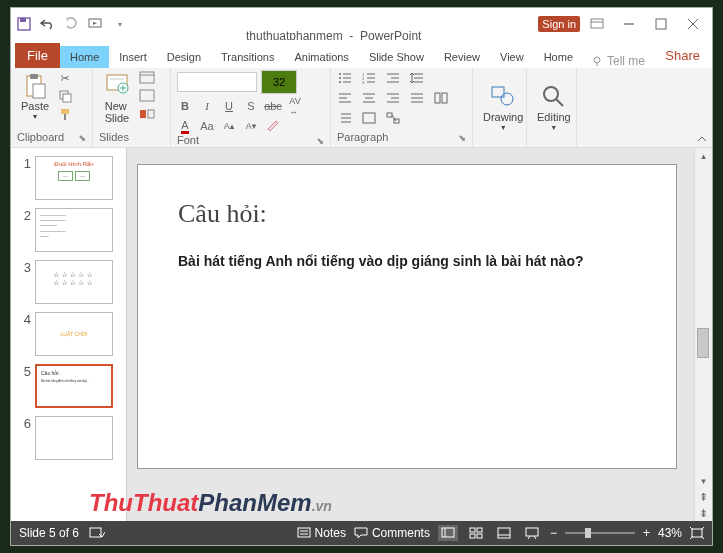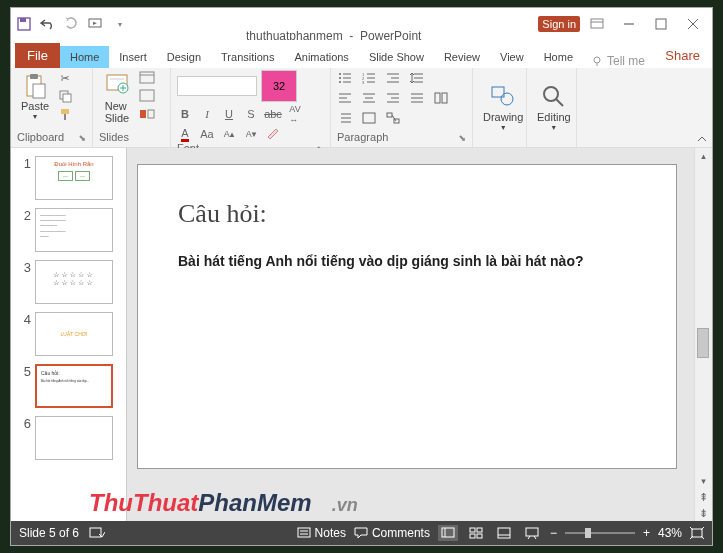--- a/index.html
+++ b/index.html
@@ -27,41 +27,41 @@
 .group-launcher { position: absolute; right: 0; bottom: 2px; font-size: 9px; color: #888; }
 .group-content { display: flex; gap: 4px; align-items: flex-start; flex: 1; }
 
 .bigbtn { display: flex; flex-direction: column; align-items: center; padding: 2px 4px; font-size: 11px; color: #444; }
 .bigbtn-icon { width: 28px; height: 28px; }
 .btnrow { display: flex; flex-direction: column; gap: 2px; }
 .smallicon { width: 16px; height: 16px; display: flex; align-items: center; justify-content: center; color: #666; font-size: 11px; }
 .toolrow { display: flex; gap: 4px; align-items: center; }
 
 .fontname { width: 80px; height: 20px; border: 1px solid #ccc; font-size: 11px; background: #fff; }
-.fontsize { width: 36px; height: 32px; border: 1px solid #ccc; font-size: 11px; background: #ec4899; text-align: center; }
+.fontsize { width: 36px; height: 24px; border: 1px solid #ccc; font-size: 11px; background: #4d7c0f; text-align: center; }
 
 .body { flex: 1; display: flex; background: #e6e6e6; overflow: hidden; }
 .thumbs { width: 116px; background: #fff; border-right: 1px solid #ccc; overflow-y: auto; padding: 4px 2px; }
 .thumb-item { display: flex; gap: 4px; padding: 4px 4px; }
 .thumb-num { width: 14px; font-size: 13px; color: #555; text-align: right; }
 .thumb-box { width: 78px; height: 44px; border: 1px solid #bbb; background: #fff; font-size: 5px; padding: 4px; color: #333; overflow: hidden; }
 .thumb-box.sel { border: 2px solid #d35230; }
 
 .editor { flex: 1; display: flex; background: #e6e6e6; position: relative; }
 .canvas-wrap { flex: 1; padding: 16px 10px; }
 .slide { width: 540px; height: 305px; background: #fff; border: 1px solid #999; padding: 34px 40px; }
 .slide-title { font-size: 26px; color: #444; font-family: Georgia, serif; margin-bottom: 24px; }
 .slide-body { font-size: 14px; font-weight: bold; color: #222; }
 .vscroll { width: 18px; background: #f0f0f0; border-left: 1px solid #ddd; position: relative; }
 .vscroll-thumb { position: absolute; left: 2px; width: 12px; background: #c8c8c8; border: 1px solid #aaa; }
 .vscroll-btn { height: 16px; display: flex; align-items: center; justify-content: center; font-size: 9px; color: #666; }
 
 .watermark { position: absolute; bottom: 28px; left: 78px; font-size: 24px; font-weight: bold; font-style: italic; color: #e63946; z-index: 10; }
 .watermark .dark { color: #2b3a55; }
-.watermark .vn { color: #888; font-size: 18px; margin-left: 20px; }
+.watermark .vn { color: #888; font-size: 14px; }
 
 .statusbar { height: 24px; background: #444; color: #fff; display: flex; align-items: center; font-size: 12px; padding: 0 8px; gap: 10px; }
 .sb-right { margin-left: auto; display: flex; align-items: center; gap: 8px; }
 .sb-viewbtn { width: 20px; height: 16px; display: flex; align-items: center; justify-content: center; }
 .sb-viewbtn.active { background: #666; }
 .zoom-track { width: 70px; height: 2px; background: #888; position: relative; }
 .zoom-thumb { position: absolute; top: -4px; left: 20px; width: 6px; height: 10px; background: #ccc; }
 
 svg { display: block; }
 </style>

